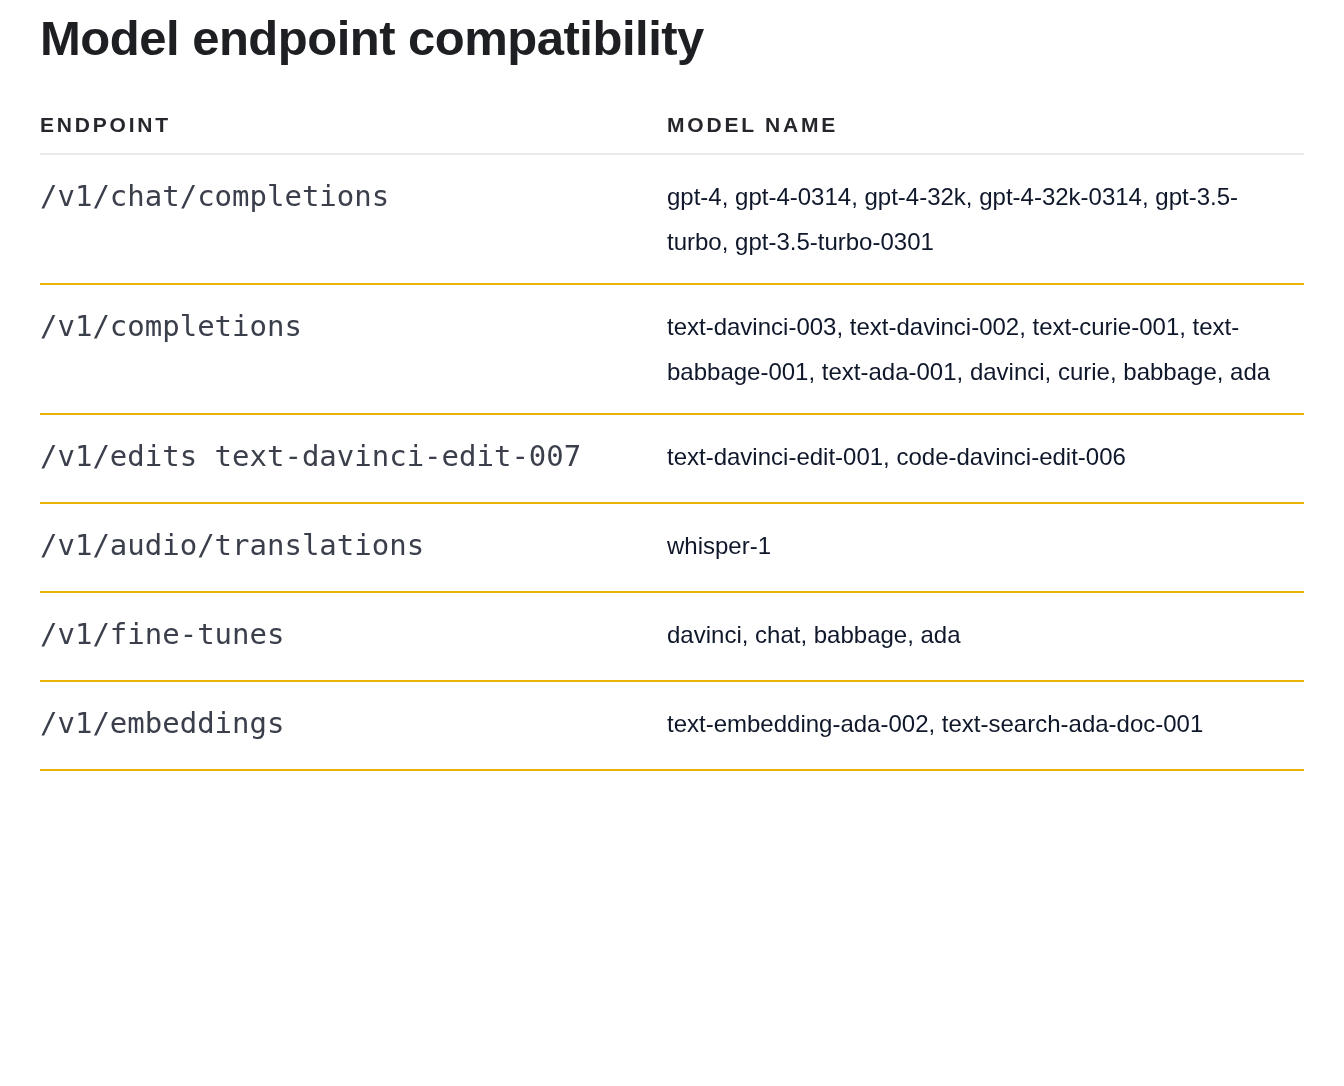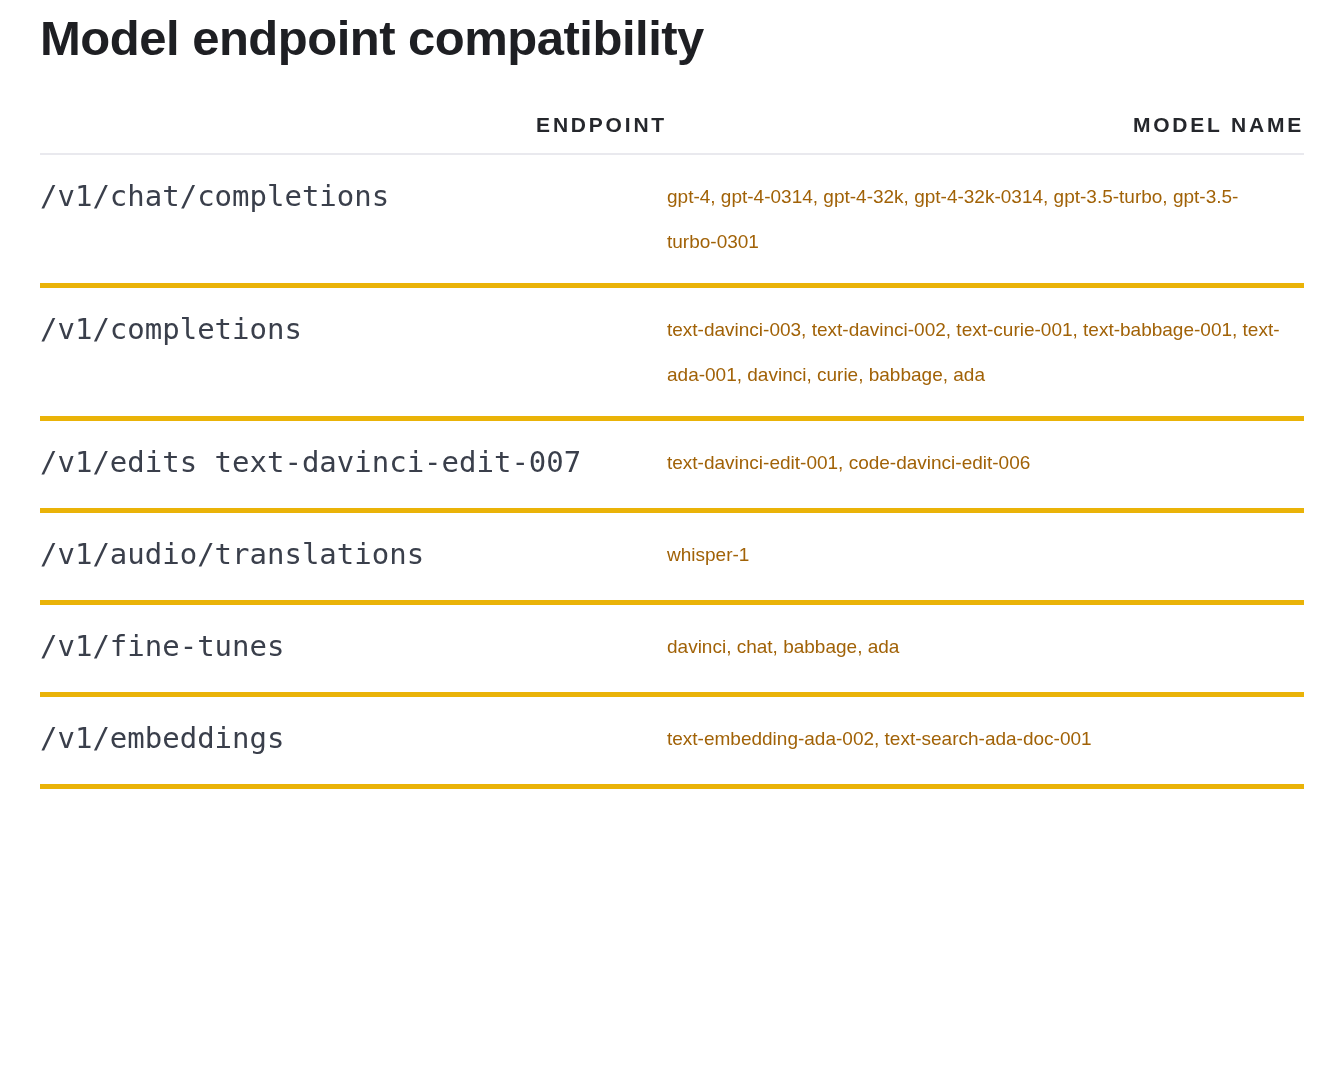--- a/index.html
+++ b/index.html
@@ -22,47 +22,47 @@
     color: #1e1f23;
   }
   table.compat-table {
     width: 100%;
     border-collapse: collapse;
     table-layout: fixed;
     margin-top: 46px;
   }
   col.endpoint-col { width: 627px; }
   th {
-    text-align: right;
+    text-align: left;
     font-size: 21px;
     font-weight: 700;
     letter-spacing: 2.8px;
     line-height: 26px;
     color: #25272c;
     padding: 0 0 15px 0;
     border-bottom: 2px solid #e9e9ee;
     text-transform: uppercase;
     margin-left: 40px;
   }
   td {
     vertical-align: top;
     padding: 19px 0;
-    border-bottom: 5px solid #eab308;
+    border-bottom: 2px solid #eab308;
     line-height: 45px;
   }
   td.endpoint-cell code {
     font-family: "DejaVu Sans Mono", monospace;
     font-size: 29px;
     font-weight: 400;
     color: #3a3f4b;
     white-space: pre;
   }
   td.model-name-cell {
-    font-size: 19px;
-    color: #a16207;
+    font-size: 24px;
+    color: #0f172a;
     padding-right: 24px;
   }
 </style>
 </head>
 <body>
 
 <div class="page">
   <h1 class="page-title">Model endpoint compatibility</h1>
 
   <table class="compat-table">

